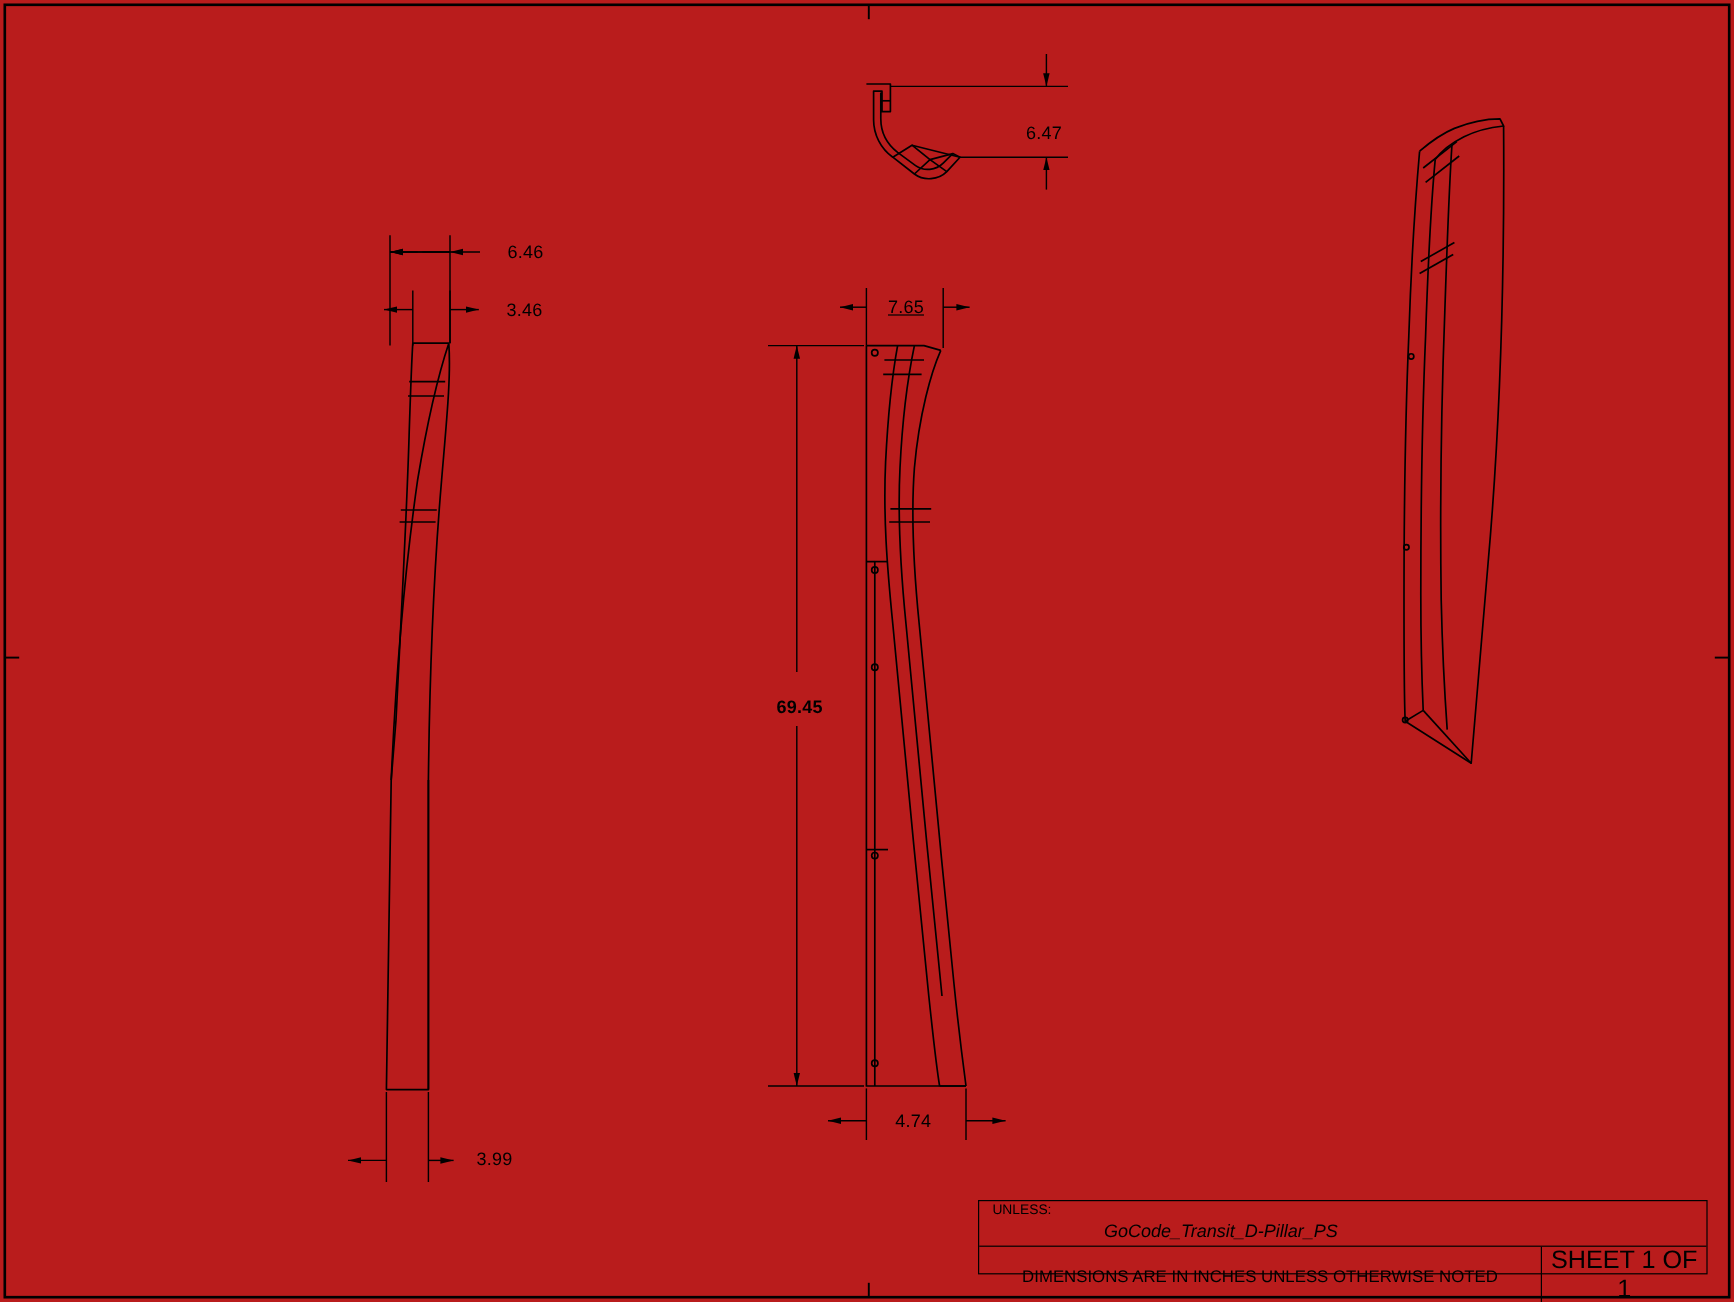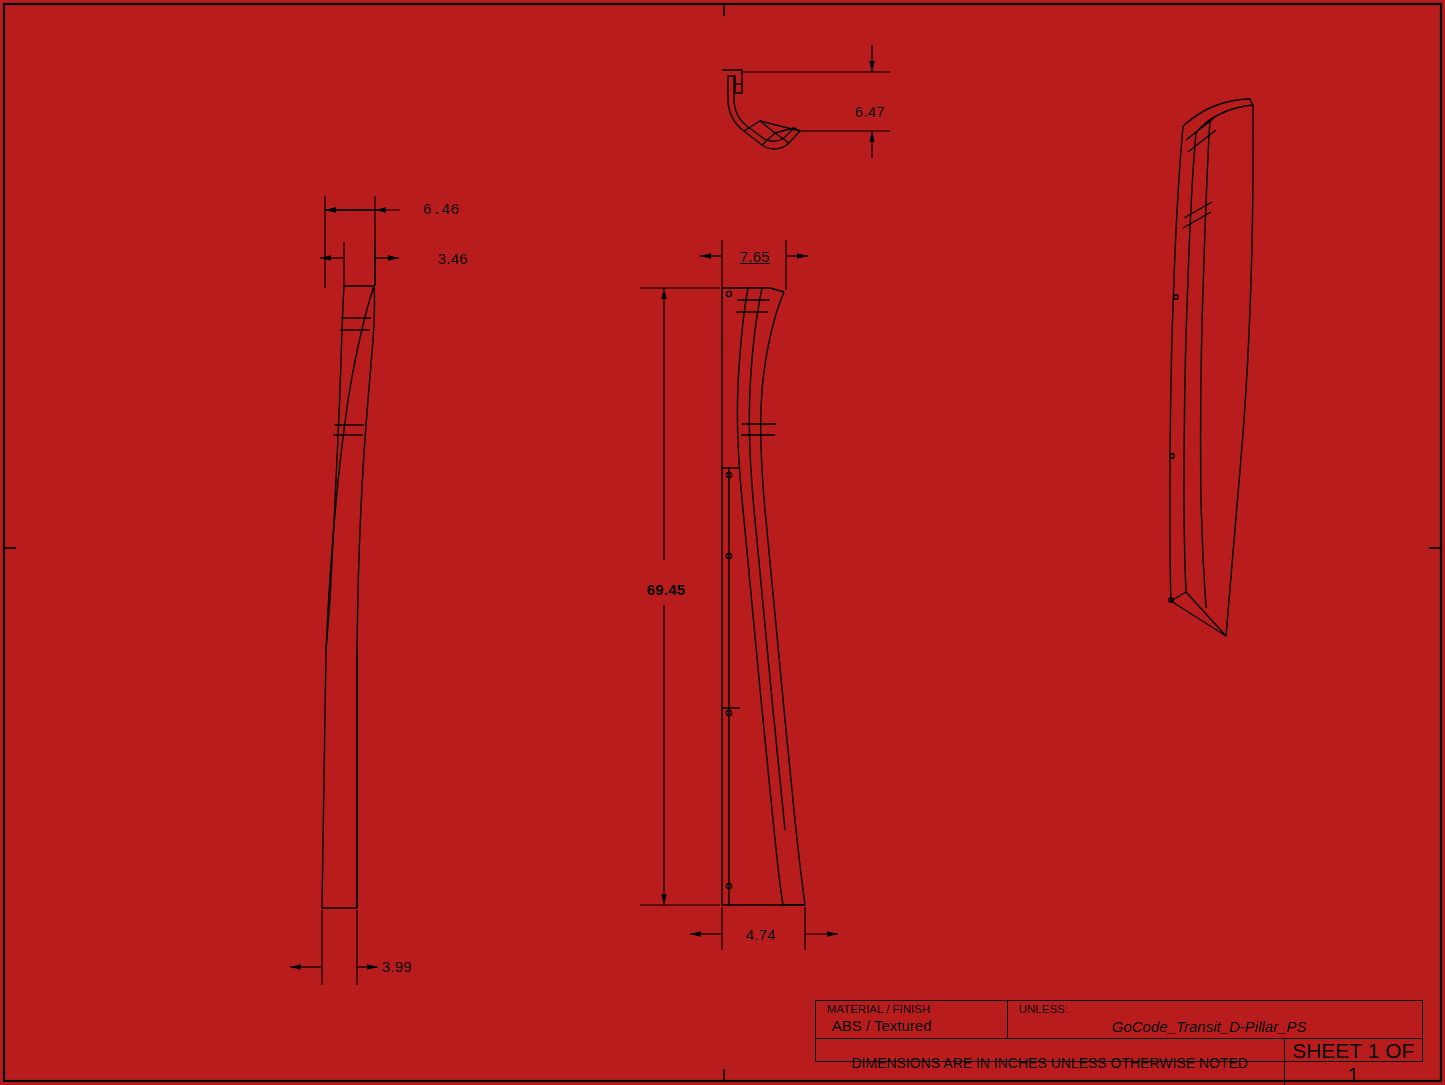--- a/index.html
+++ b/index.html
@@ -269,33 +269,29 @@
       <path d="M1188,152 L1216,130"></path>
       <path d="M1184,218 L1212,202"></path>
       <path d="M1183,228 L1211,212"></path>
       <circle cx="1176" cy="297" r="2.2"></circle>
       <circle cx="1172" cy="456" r="2.2"></circle>
       <circle cx="1171" cy="600" r="2.2"></circle>
     </g>
   </svg>
 
   <div class="dim-label" style="left:855px; top:103px;">6.47</div>
-  <div class="dim-label" style="left:423px; top:202px;font-family:Liberation Mono, monospace;">6.46</div>
-  <div class="dim-label" style="left:438px; top:250px;">3.46</div>
+  <div class="dim-label" style="left:423px; top:202px;">6.46</div>
+  <div class="dim-label" style="left:422px; top:250px;">3.46</div>
   <div class="dim-label" style="left:740px; top:248px;text-decoration:underline;">7.65</div>
   <div class="dim-label" style="left:647px; top:581px;font-weight:bold;">69.45</div>
   <div class="dim-label" style="left:746px; top:926px;">4.74</div>
-  <div class="dim-label" style="left:382px; top:958px;">3.99</div>
+  <div class="dim-label" style="left:397px; top:958px;">3.99</div>
 
   <div id="title-block">
     <div id="tb-upper">
-      <div id="tb-material">
-        <div class="tb-caption">MATERIAL / FINISH</div>
-        <div class="tb-value">ABS / Textured</div>
-      </div>
       <div id="tb-title">
         <div class="tb-caption">UNLESS:</div>
         <div class="tb-value">GoCode_Transit_D-Pillar_PS</div>
       </div>
     </div>
     <div id="tb-lower">
       <div id="tb-note">DIMENSIONS ARE IN INCHES UNLESS OTHERWISE NOTED</div>
       <div id="tb-sheet">SHEET 1 OF 1</div>
     </div>
   </div>

